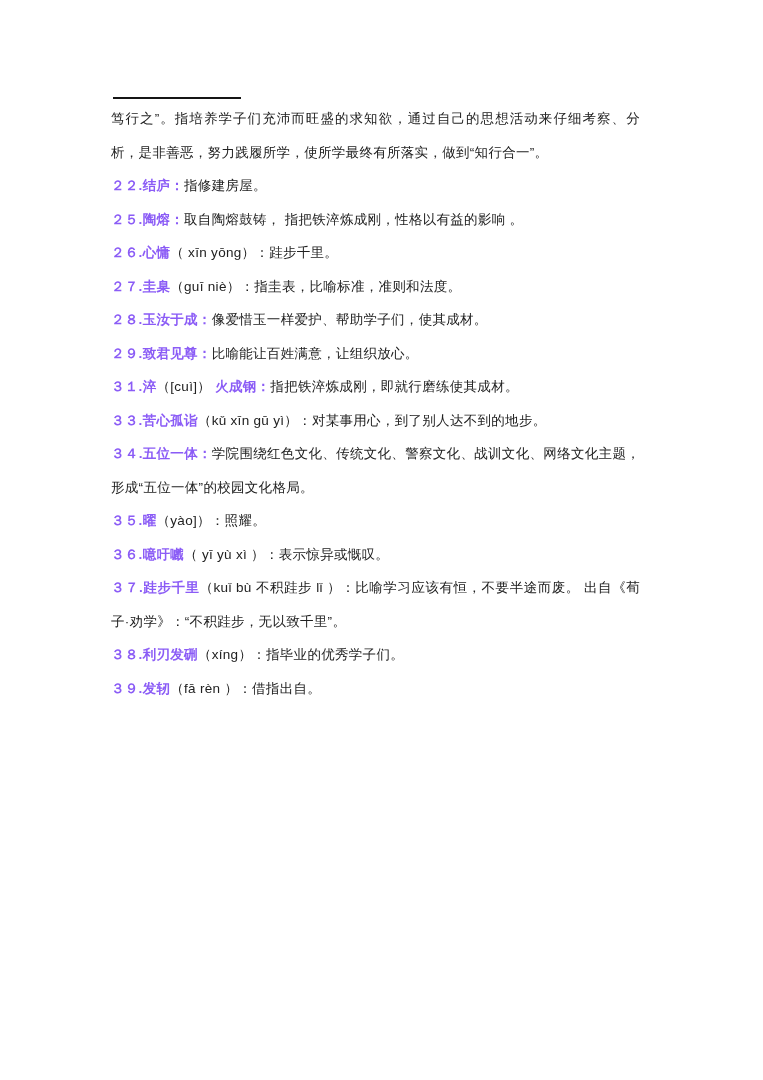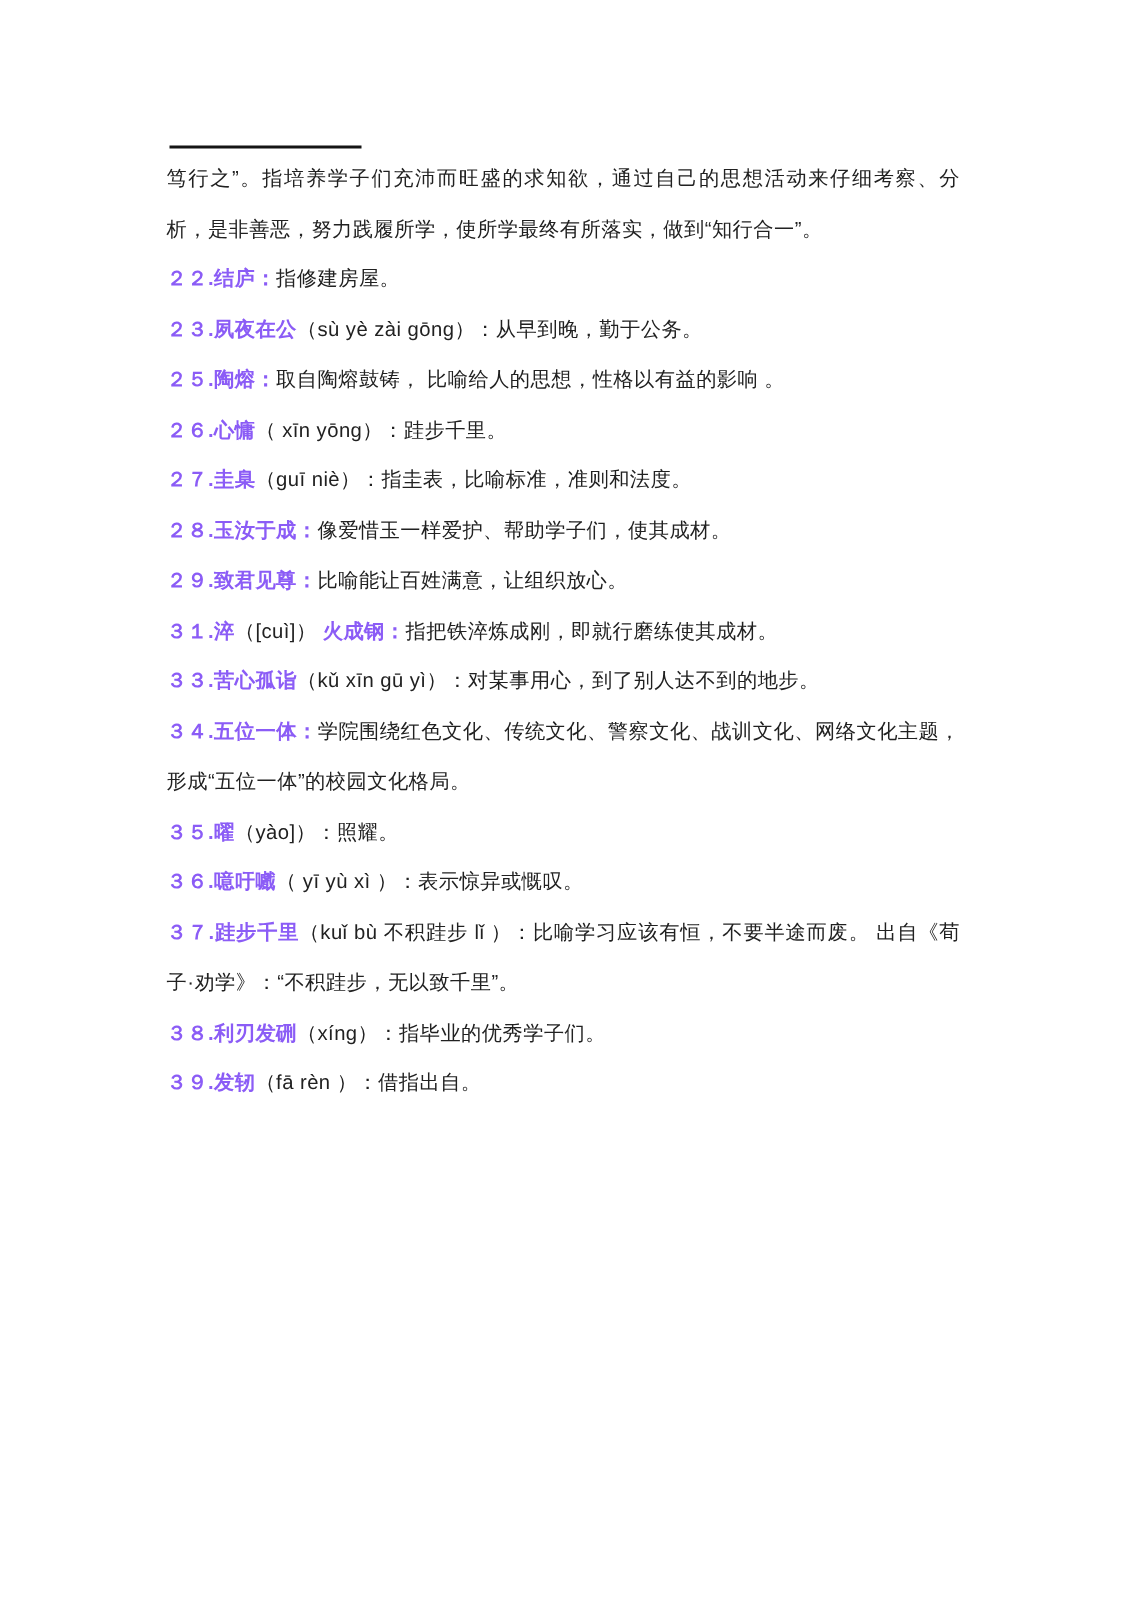--- a/index.html
+++ b/index.html
@@ -37,24 +37,23 @@
 <body>
 
 <div class="page">
   <div class="content">
     <div class="sep"></div>
 
     <p><span class="r">笃行之”。指培养学子们充沛而旺盛的求知欲，通过自己的思想活动来仔细考察、分析，是非善恶，努力践履所学，使所学最终有所落实，做到“知行合一”。</span></p>
 
     <p><span class="b">２２.</span><span class="b">结庐：</span><span class="r"></span><span class="b"></span><span class="r">指修建房屋。</span></p>
 
-    <p><span class="b">２３.</span><span class="b">夙夜在公</span><span class="r">（sù yè zài gōng）</span><span class="b"></span><span class="r">：从早到晚，勤于公务。</span></p>
 
 
-    <p><span class="b">２５.</span><span class="b">陶熔：</span><span class="r"></span><span class="b"></span><span class="r">取自陶熔鼓铸， 比喻给人的思想，性格以有益的影响 。</span></p>
+    <p><span class="b">２５.</span><span class="b">陶熔：</span><span class="r"></span><span class="b"></span><span class="r">取自陶熔鼓铸， 指把铁淬炼成刚，性格以有益的影响 。</span></p>
 
     <p><span class="b">２６.</span><span class="b">心慵</span><span class="r">（ xīn yōng）</span><span class="b"></span><span class="r">：跬步千里。</span></p>
 
     <p><span class="b">２７.</span><span class="b">圭臬</span><span class="r">（guī niè）</span><span class="b"></span><span class="r">：指圭表，比喻标准，准则和法度。</span></p>
 
     <p><span class="b">２８.</span><span class="b">玉汝于成：</span><span class="r"></span><span class="b"></span><span class="r">像爱惜玉一样爱护、帮助学子们，使其成材。</span></p>
 
     <p><span class="b">２９.</span><span class="b">致君见尊：</span><span class="r"></span><span class="b"></span><span class="r">比喻能让百姓满意，让组织放心。</span></p>
 
 

